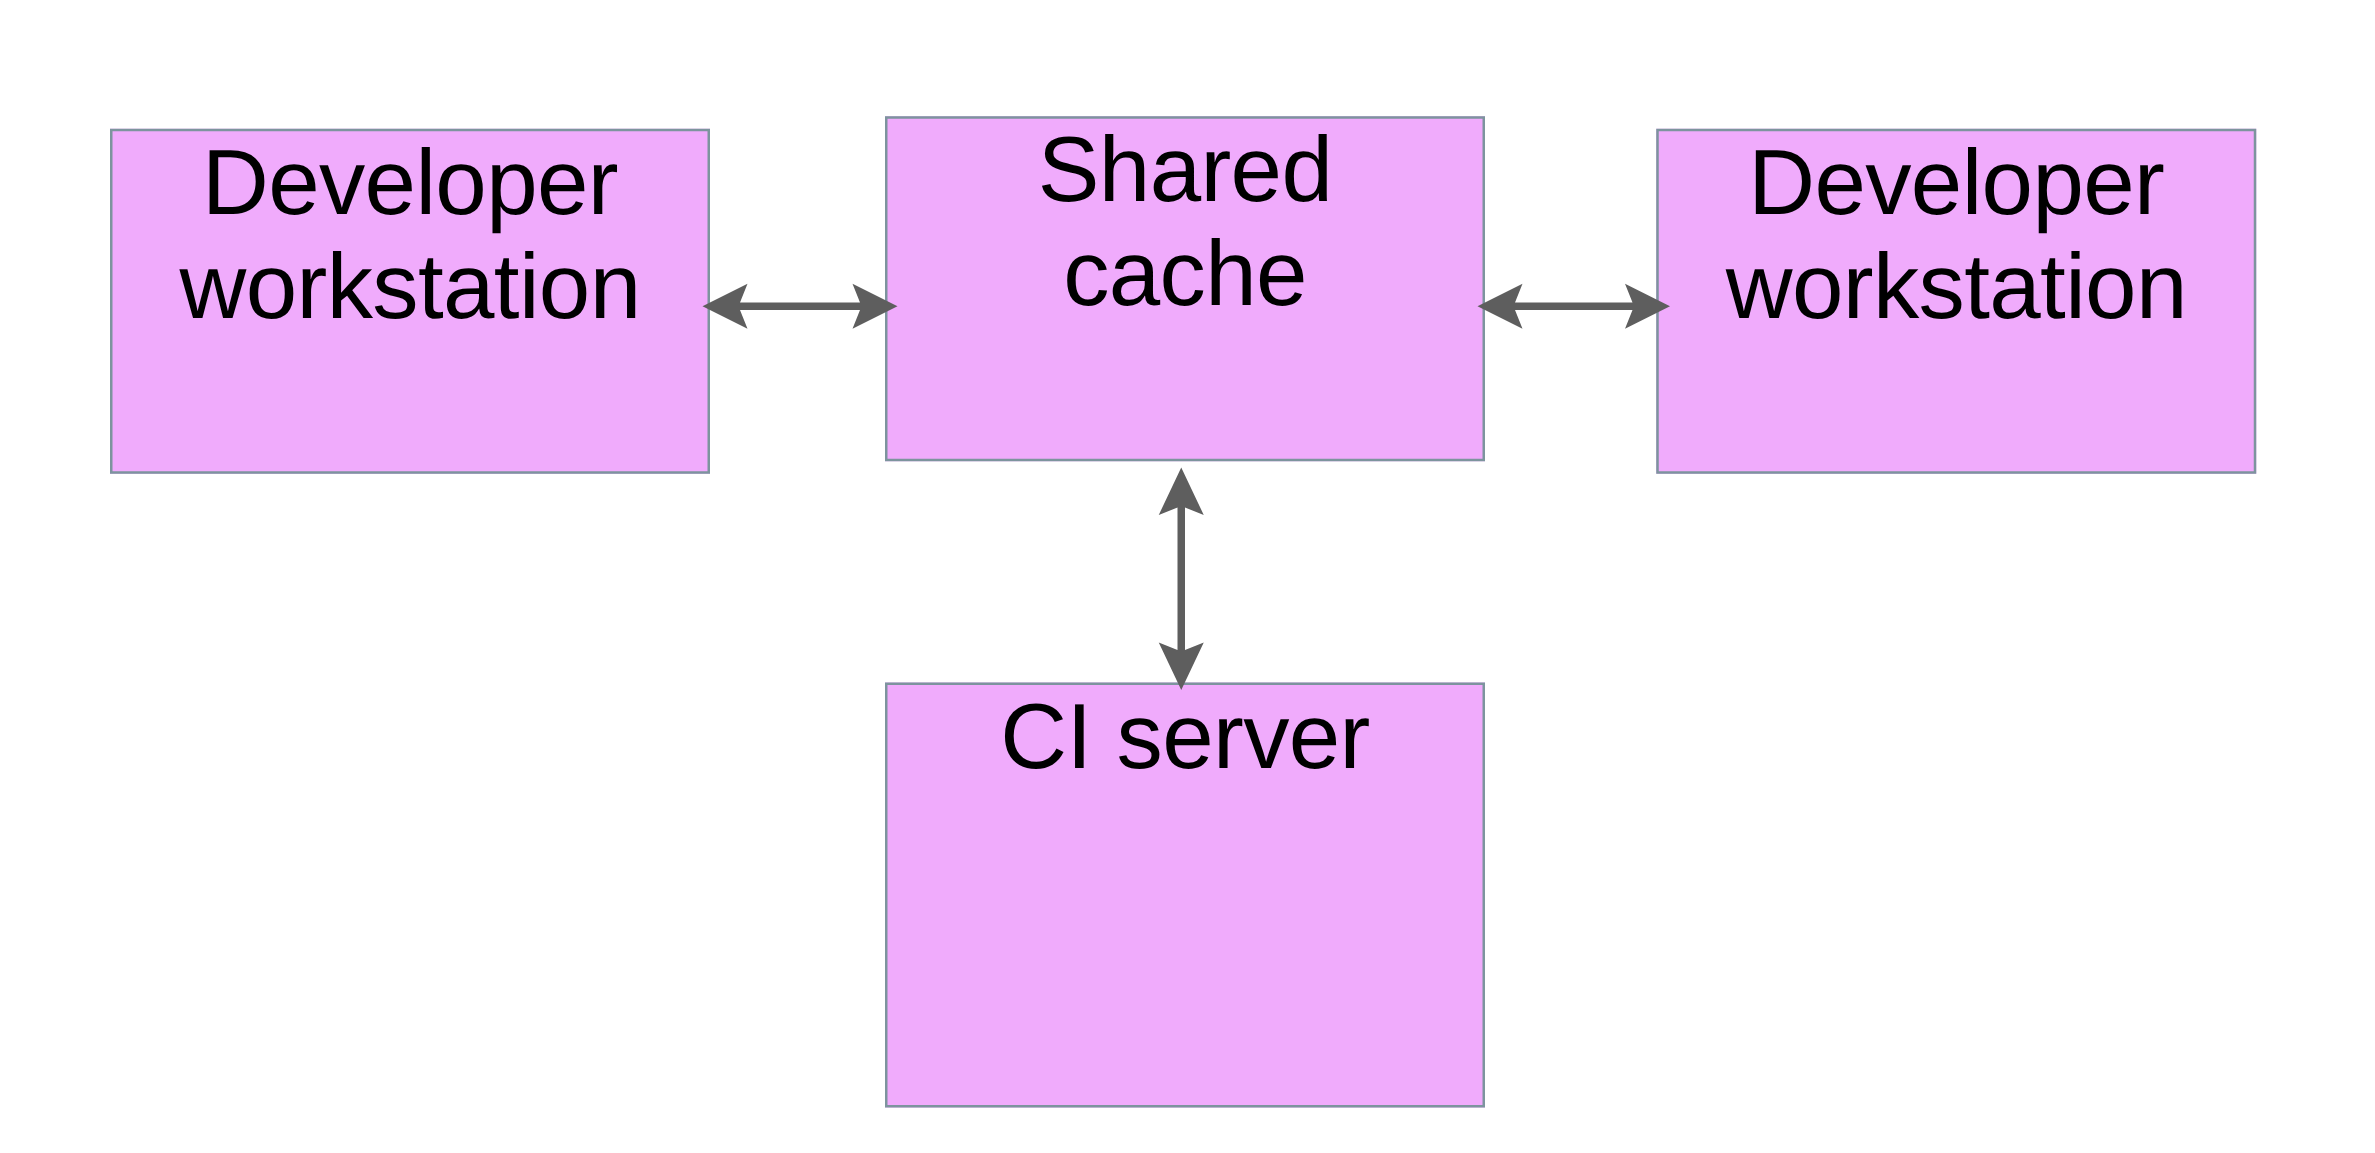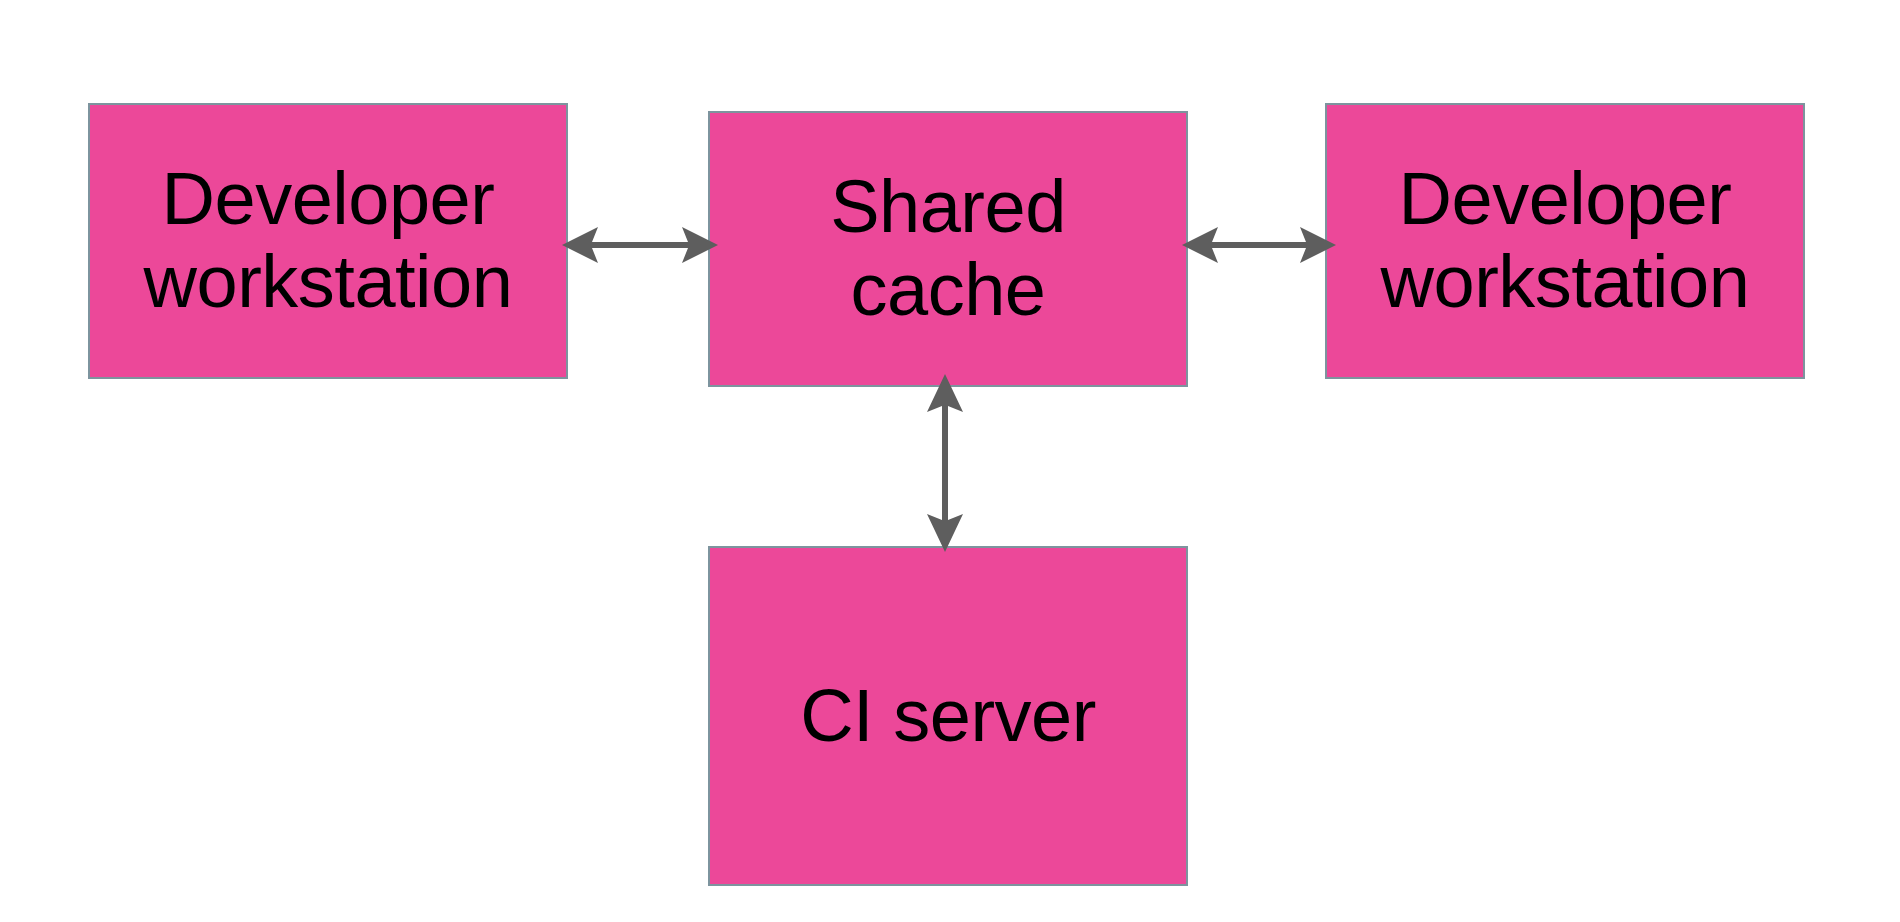--- a/index.html
+++ b/index.html
@@ -14,38 +14,38 @@
   #canvas {
     position: relative;
     width: 1900px;
     height: 922px;
     background: #ffffff;
     overflow: hidden;
   }
   .node {
     position: absolute;
     box-sizing: border-box;
-    background: #ec4899;
+    background: #f0abfc;
     border: 2px solid #7d949e;
     display: flex;
-    align-items: center;
+    align-items: flex-start;
     justify-content: center;
     text-align: center;
   }
   .node-label {
     font-family: "Liberation Sans", sans-serif;
     font-size: 74px;
     line-height: 1.12;
     color: #000000;
     letter-spacing: -0.5px;
     white-space: pre-line;
     padding: 0 6px;
   }
   #node-dev-left  { left: 88px;  top: 103px; width: 480px; height: 276px; }
-  #node-cache     { left: 708px; top: 111px; width: 480px; height: 276px; }
+  #node-cache     { left: 708px; top: 93px; width: 480px; height: 276px; }
   #node-dev-right { left: 1325px;top: 103px; width: 480px; height: 276px; }
   #node-ci        { left: 708px; top: 546px; width: 480px; height: 340px; }
 
   .edge {
     position: absolute;
     overflow: visible;
   }
   #edge-left-cache   { left: 560px;  top: 215px; width: 160px; height: 60px; }
   #edge-cache-right  { left: 1180px; top: 215px; width: 158px; height: 60px; }
   #edge-cache-ci     { left: 915px;  top: 372px; width: 60px;  height: 182px; }

